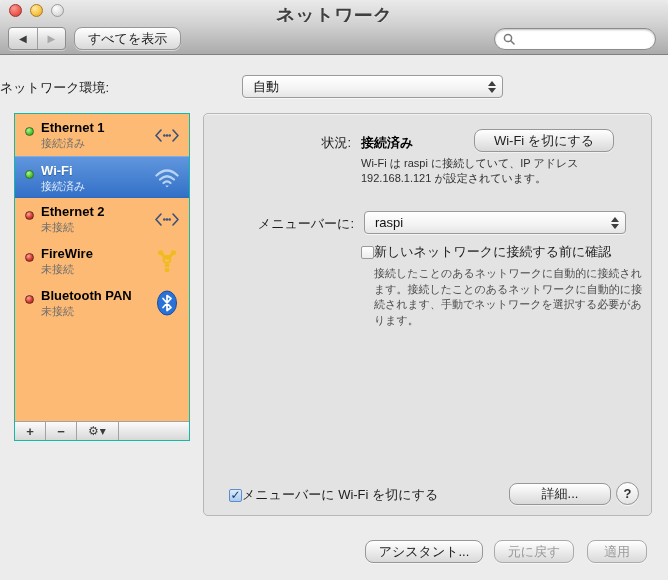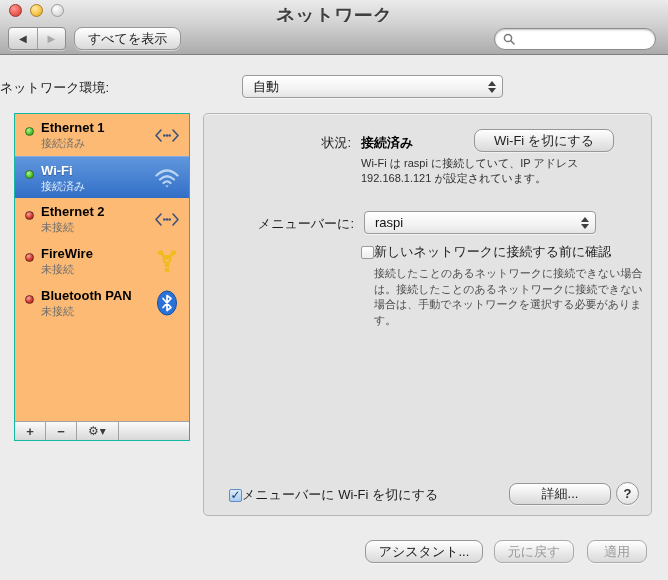--- a/index.html
+++ b/index.html
@@ -118,21 +118,21 @@
   .panel {
     position:absolute; left:203px; top:113px; width:449px; height:403px;
     background:#e3e3e3; border:1px solid #b7b7b7; border-radius:5px;
     box-shadow:inset 0 1px 0 rgba(255,255,255,.5);
   }
   .status-label { position:absolute; left:0; top:20px; width:147px; text-align:right; font-size:13px; color:#1c1c1c; }
   .status-value { position:absolute; left:157px; top:20px; font-size:13px; font-weight:bold; color:#000; }
   .wifi-toggle { position:absolute; left:270px; top:15px; width:140px; height:23px; font-size:13px; }
   .status-desc { position:absolute; left:157px; top:42px; width:276px; font-size:11px; color:#2e2e2e; line-height:15px; }
   .netname-label { position:absolute; left:0; top:101px; width:150px; text-align:right; font-size:13px; color:#1c1c1c; }
-  .popup-netname { left:160px; top:97px; width:232px; }
+  .popup-netname { left:160px; top:97px; width:262px; }
 
   .cbrow { position:absolute; display:flex; align-items:center; font-size:13px; color:#1c1c1c; }
   .cbrow1 { left:157px; top:129px; }
   .cbrow2 { left:25px; top:372px; }
   .cbox {
     width:13px; height:13px; border:1px solid #9a9a9a; border-radius:2px;
     background:linear-gradient(#ffffff,#ededed); display:flex; align-items:center; justify-content:center;
     font-size:12px; font-weight:bold; line-height:1;
   }
   .cbox.checked {
@@ -295,21 +295,21 @@
       <span class="stepper">
           <span class="tri-up"></span>
           <span class="tri-down"></span>
         </span>
     </div>
 
     <div class="cbrow cbrow1">
       <span class="cbox"></span>
       <span>新しいネットワークに接続する前に確認</span>
     </div>
-    <div class="helper">接続したことのあるネットワークに接続できない場合は。接続したことのあるネットワークに接続できない場合は、手動でネットワークを選択する必要があります。</div>
+    <div class="helper">接続したことのあるネットワークに自動的に接続されます。接続したことのあるネットワークに自動的に接続されます、手動でネットワークを選択する必要があります。</div>
 
     <div class="cbrow cbrow2">
       <span class="cbox checked">✓</span>
       <span>メニューバーに Wi-Fi を切にする</span>
     </div>
     <button class="btn advanced">詳細...</button>
     <div class="helpbtn">?</div>
   </div>
 
   <button class="btn revert disabled">元に戻す</button>

